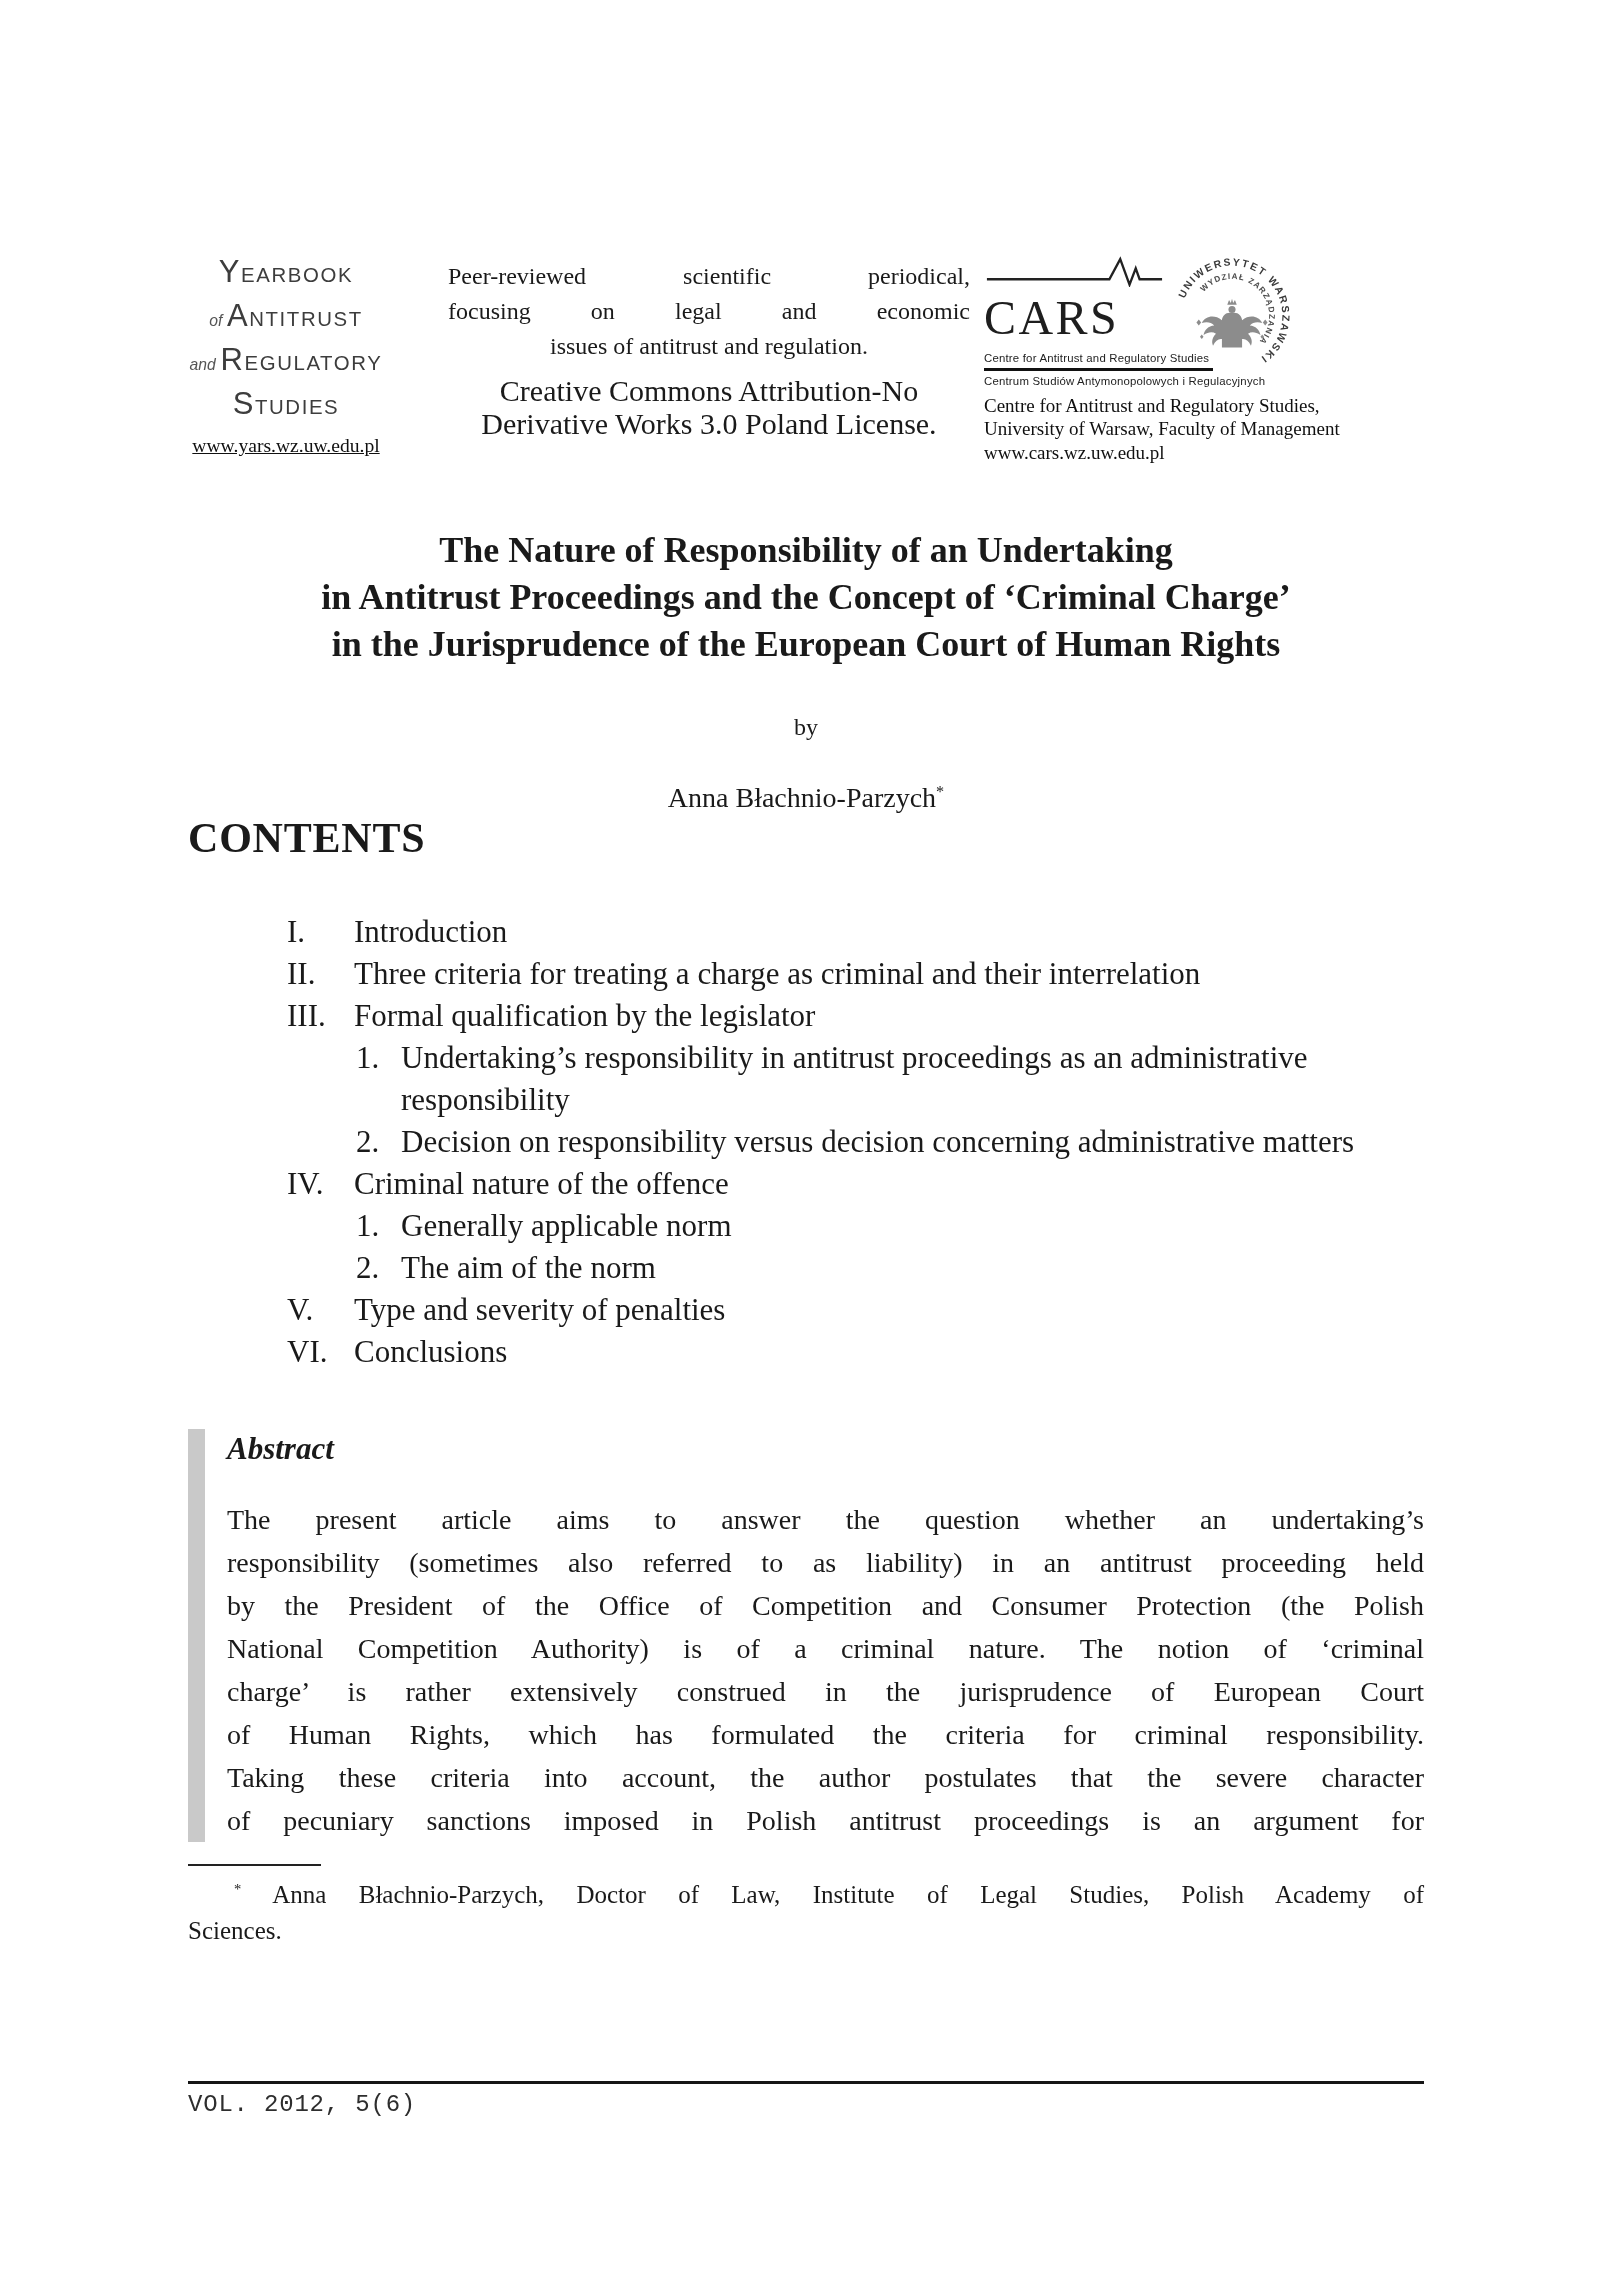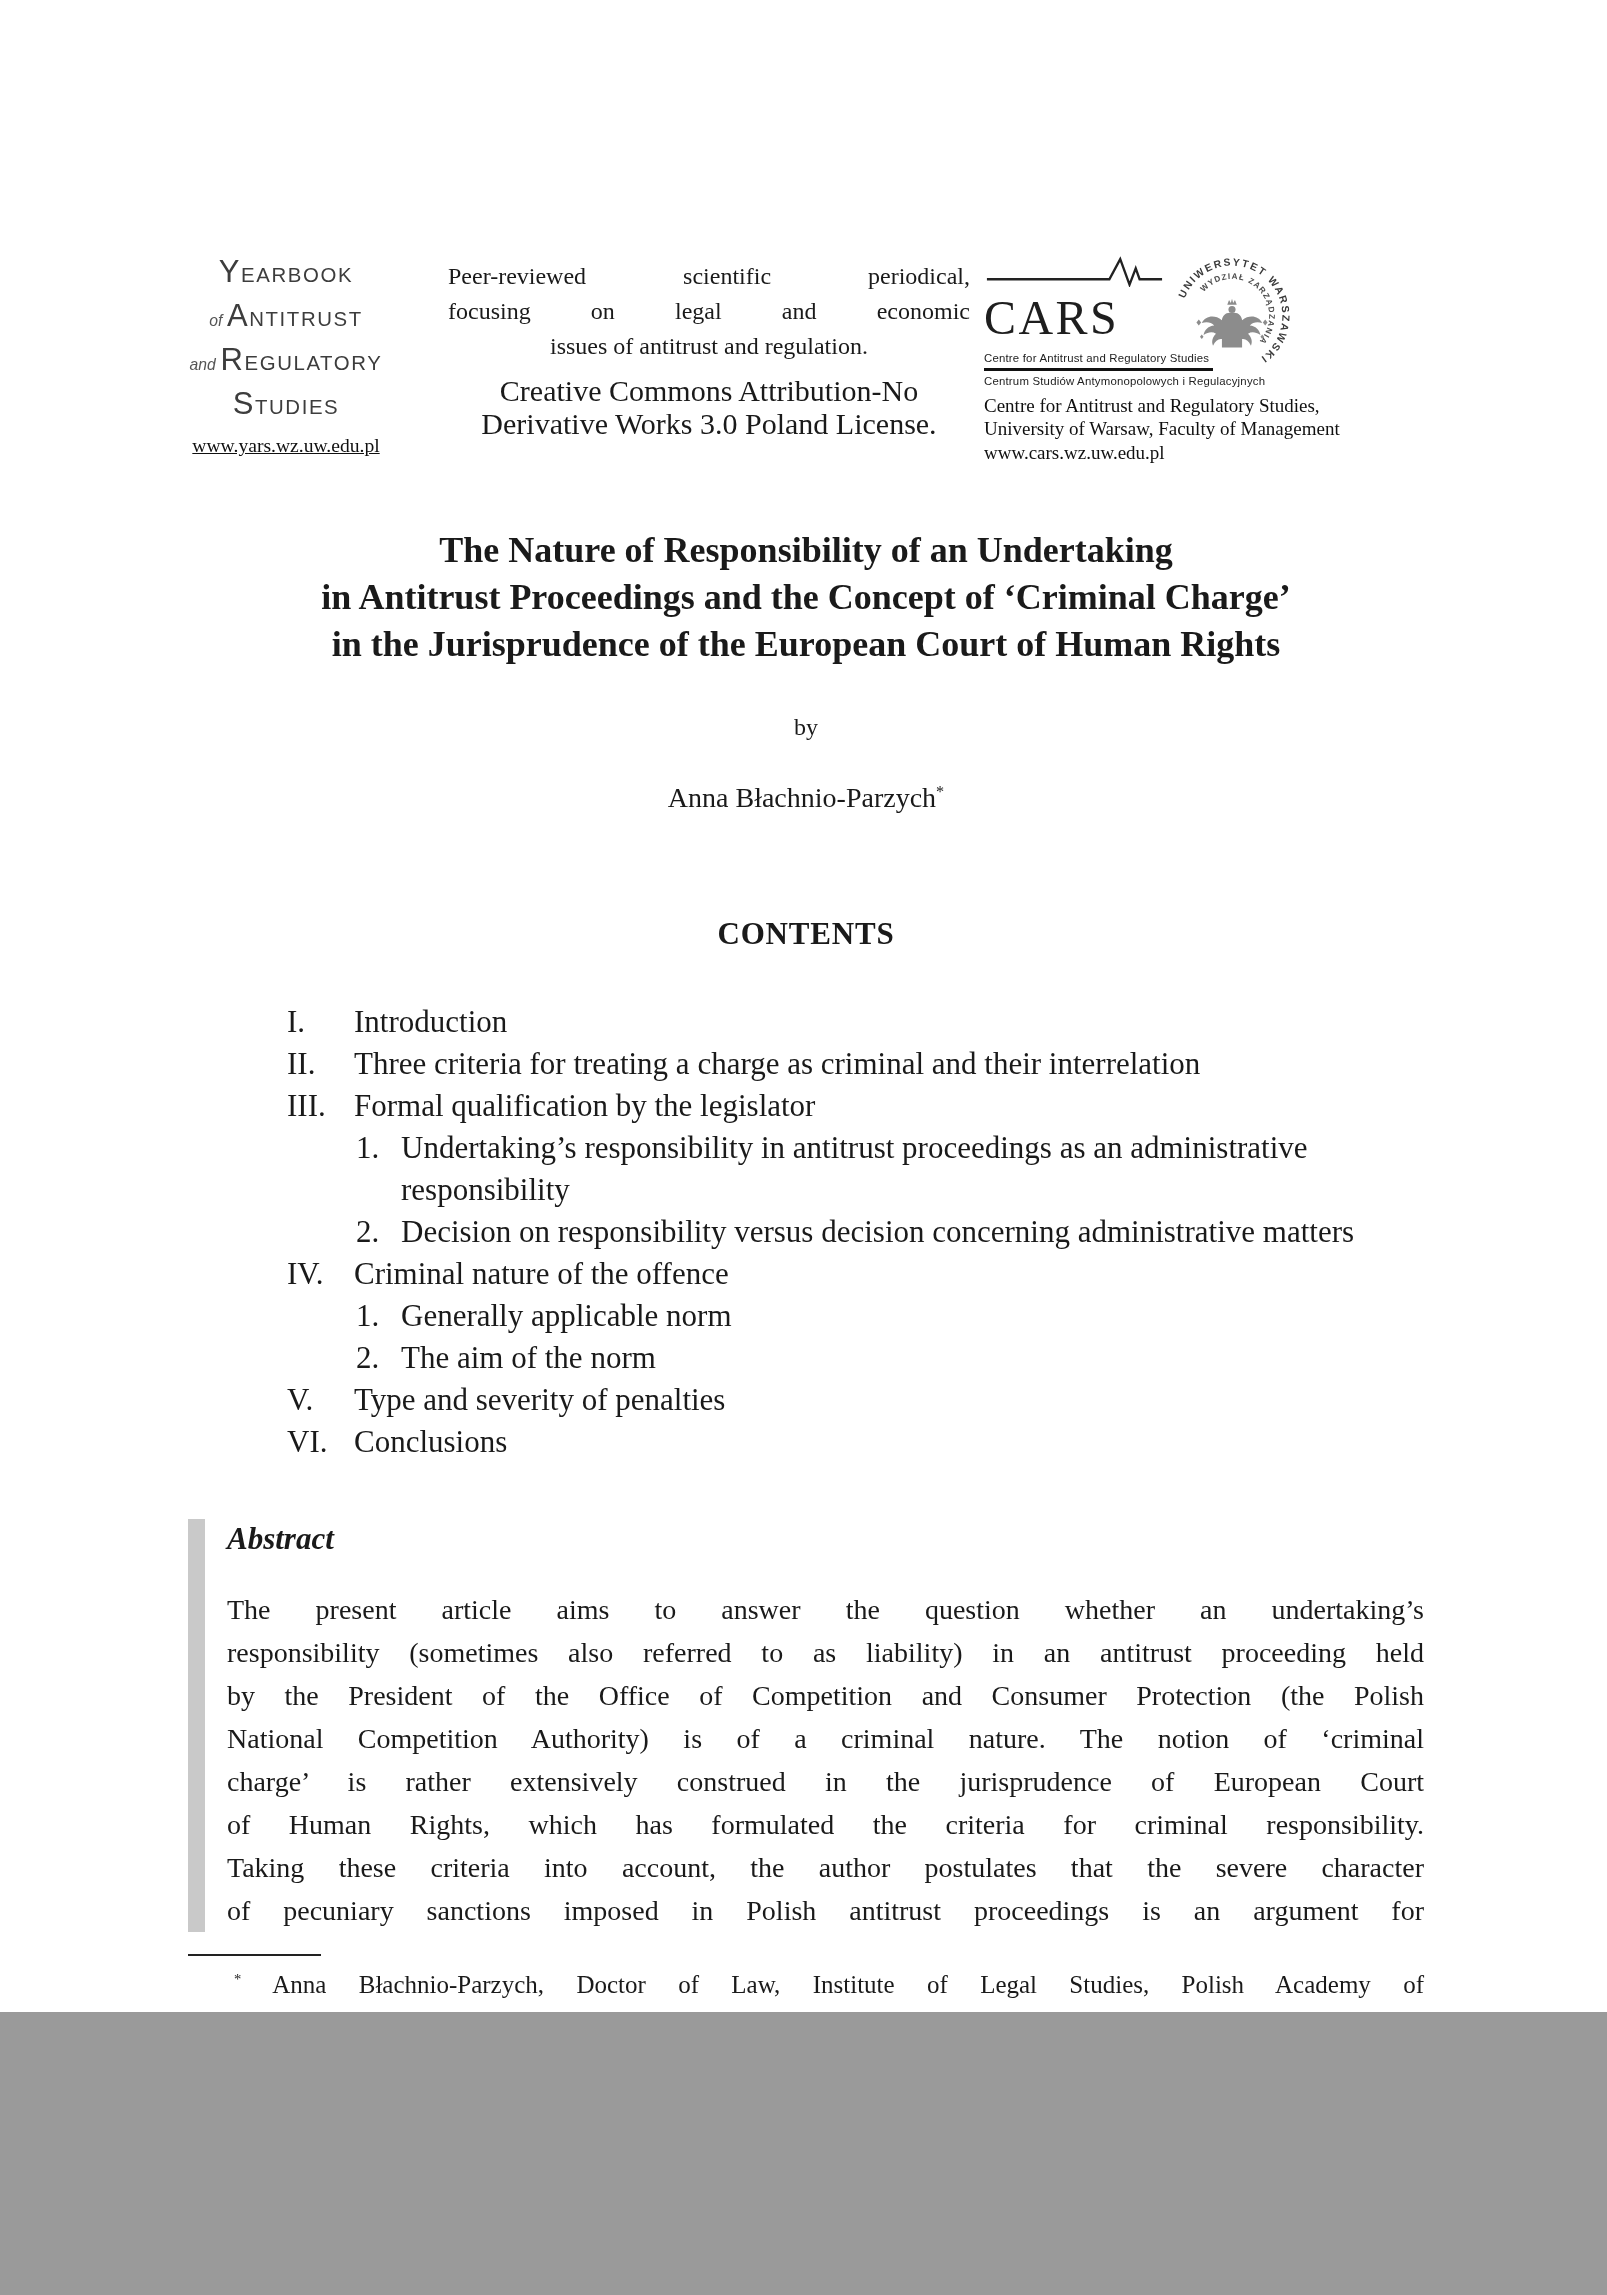--- a/index.html
+++ b/index.html
@@ -1,17 +1,17 @@
 <!DOCTYPE html>
 <html style="font-size:12.6px"><head>
 <meta charset="utf-8">
 <style>
   html,body { margin:0; padding:0; background:#9a9a9a; }
   .page {
-    width:1607px; height:2012px; background:#ffffff; position:relative;
+    width:1607px; height:2295px; background:#ffffff; position:relative;
     box-sizing:border-box; padding:253px 183px 0 188px;
     font-family:"Liberation Serif", serif; color:#1a1a1a; overflow:hidden; margin:0 auto;
   }
 
   
   .masthead { display:flex; align-items:flex-start; }
   .mast-left { width:196px; flex:none; text-align:center; }
   .yb-line { font-family:"Liberation Sans", sans-serif; line-height:37px; color:#3d3d3d; white-space:nowrap; }
   .yb-pre { font-style:italic; font-size:15.7px; color:#555; margin-right:4.7px; letter-spacing:0; }
   .yb-word { display:inline-block; text-transform:uppercase; font-size:20.4px; letter-spacing:1.6px; }
@@ -35,21 +35,21 @@
   .seal-inner { font-family:"Liberation Sans", sans-serif; font-size:11px; font-weight:bold; letter-spacing:1.5px; fill:#4a4a4a; }
   .affil { margin-top:7px; font-size:19px; line-height:23.5px; color:#101010; }
 
   
   .title { margin-top:63px; text-align:center; font-weight:bold; font-size:36px; line-height:47px; }
   .byline { margin-top:46px; text-align:center; font-size:24px; }
   .author { margin-top:41px; text-align:center; font-size:28px; }
   .sup { font-size:58%; vertical-align:super; line-height:0; }
 
   
-  .contents-heading { margin-top:102px; font-size:31px; font-weight:bold; letter-spacing:0.8px;text-align:center; }
+  .contents-heading { font-size:42px; font-weight:bold; letter-spacing:0.8px; }
   .toc { margin-top:49px; margin-left:99px; max-width:1138px; font-size:31px; line-height:42px; }
   .toc-row { display:flex; }
   .toc-num { flex:none; width:67px; }
   .toc-row.lvl2 { margin-left:69px; }
   .toc-row.lvl2 .toc-num { width:45px; }
   .toc-text { flex:1; }
 
   
   .abstract { margin-top:56px; border-left:17.3px solid #c9c9c9; padding-left:22px; }
   .abstract-heading { font-size:31px; font-weight:bold; font-style:italic; padding-top:1.6px; }

